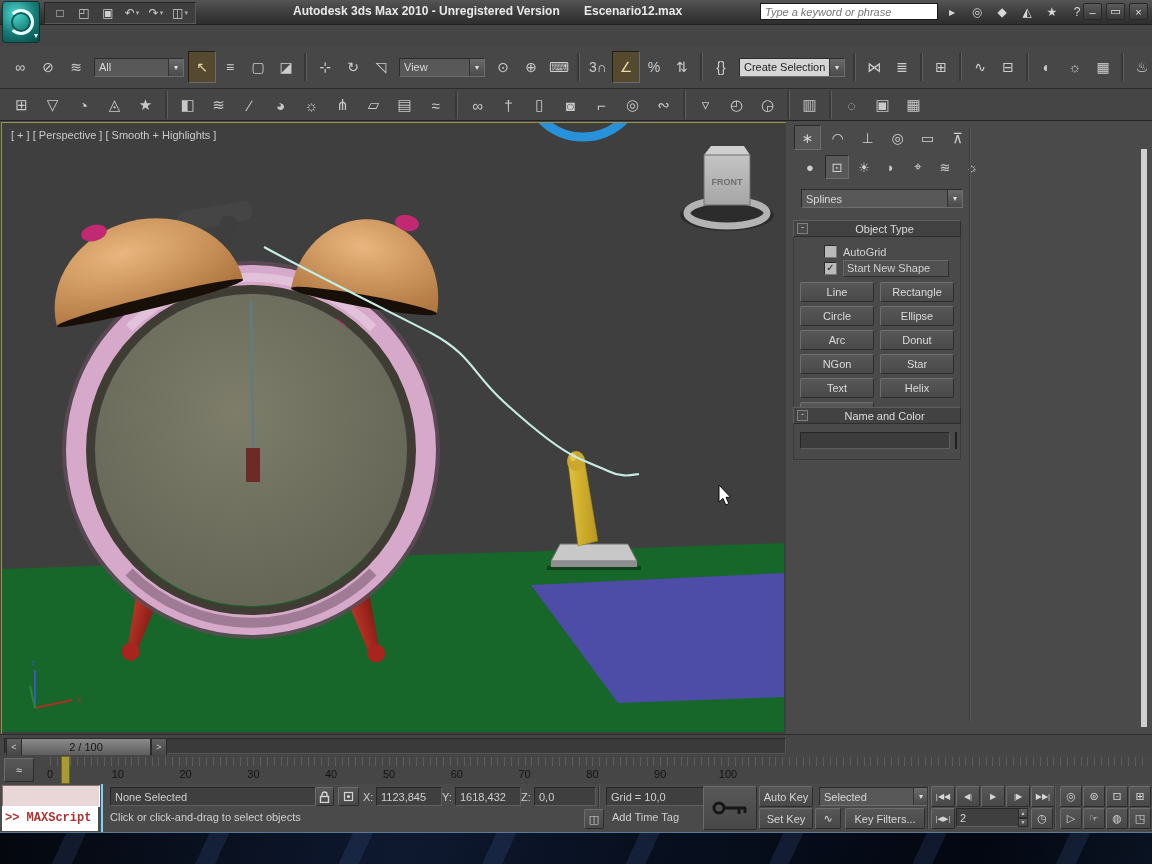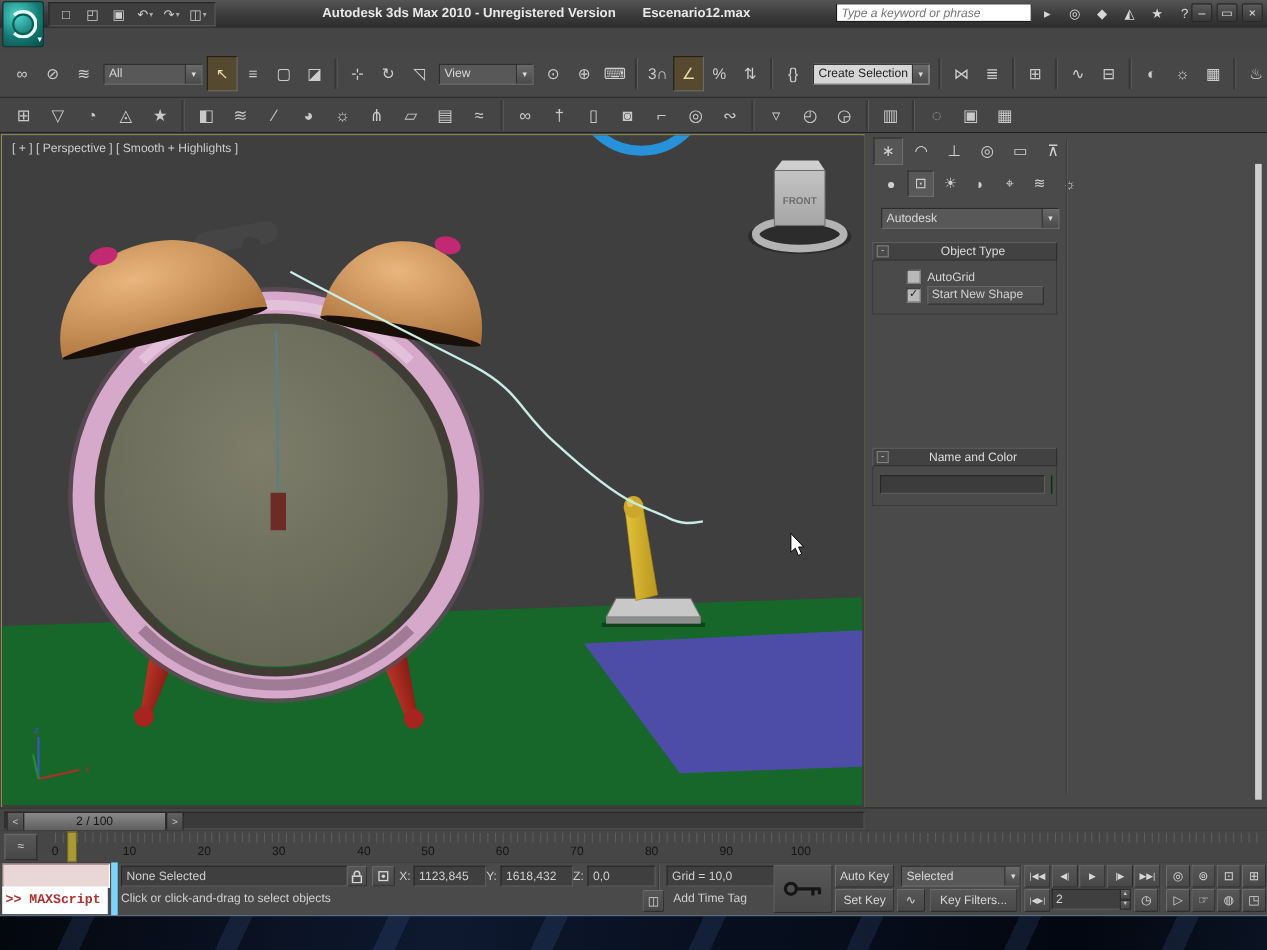--- a/index.html
+++ b/index.html
@@ -116,21 +116,21 @@
     border:1px solid;border-color:#6c6c6c #2c2c2c #2c2c2c #6c6c6c;color:#d6d6d6;font-size:11px;
     display:flex;align-items:center;justify-content:center;}
   #ruler{position:absolute;left:0;top:0;width:1152px;height:29px;}
   .tick{position:absolute;top:2px;width:1px;height:9px;background:#5d5d5d;}
   .tlabel{position:absolute;top:13px;transform:translateX(-50%);color:#141414;font-size:11px;}
   .fmarker{position:absolute;top:1px;width:7px;height:26px;background:#a89a35;border:1px solid #6f6520;}
 
   
   #statusbar{position:absolute;left:0;top:784px;width:1152px;height:48px;background:#4a4a4a;
     border-bottom:1px solid #5b7a9a;}
-  #mxs{position:absolute;left:0;top:0;width:101px;height:48px;border-right:6px solid #7dd3fc;}
+  #mxs{position:absolute;left:0;top:0;width:101px;height:48px;border-right:2px solid #7dd3fc;}
   #mxs-pink{position:absolute;left:2px;top:1px;width:96px;height:20px;background:#e9d6d6;
     border:1px solid;border-color:#8a7070 #fff #fff #8a7070;}
   #mxs-white{position:absolute;left:2px;top:22px;width:96px;height:25px;background:#fff;}
   #mxs-white span{position:absolute;left:3px;top:5px;color:#b03030;font-weight:bold;
     font-family:"Liberation Mono","DejaVu Sans Mono",monospace;font-size:12px;white-space:nowrap;}
   .sunken{position:absolute;height:17px;background:#3f3f3f;border:1px solid;
     border-color:#282828 #5e5e5e #5e5e5e #282828;color:#cfcfcf;display:flex;align-items:center;
     padding:0 4px;font-size:11px;white-space:nowrap;overflow:hidden;}
   .slabel{position:absolute;color:#cfcfcf;font-size:11px;}
   .sbtn{position:absolute;background:linear-gradient(#575757,#484848);border:1px solid;
@@ -569,38 +569,51 @@
             <span class="glyph">⌖</span>
           </div>
           <div class="cp-cat">
             <span class="glyph">≋</span>
           </div>
           <div class="cp-cat">
             <span class="glyph">☼</span>
           </div>
         </div>
       <div id="cp-combo" class="combo">
-        <span class="cval">Autodesk</span>
+        <span class="cval">Splines</span>
         <span class="carrow">▾</span>
       </div>
 
       <div class="rollout" id="ro-objtype">
         <div class="ro-head">
           <span class="minus">-</span>
           <span class="ro-title">Object Type</span>
         </div>
         <div class="ro-body">
           <div class="cbrow">
             <span class="cb" id="cbAutogrid"></span>
             <span>AutoGrid</span>
           </div>
           <div class="cbrow">
             <span class="cb" id="cbStartNew">✓</span>
             <span class="flatbtn">Start New Shape</span>
           </div>
+          <div id="otgrid">
+              <div class="otbtn">Line</div>
+              <div class="otbtn">Rectangle</div>
+              <div class="otbtn">Circle</div>
+              <div class="otbtn">Ellipse</div>
+              <div class="otbtn">Arc</div>
+              <div class="otbtn">Donut</div>
+              <div class="otbtn">NGon</div>
+              <div class="otbtn">Star</div>
+              <div class="otbtn">Text</div>
+              <div class="otbtn">Helix</div>
+              <div class="otbtn">Section</div>
+            </div>
         </div>
       </div>
 
       <div class="rollout" id="ro-namecolor">
         <div class="ro-head">
           <span class="minus">-</span>
           <span class="ro-title">Name and Color</span>
         </div>
         <div class="ro-body">
           <div id="ncrow">

